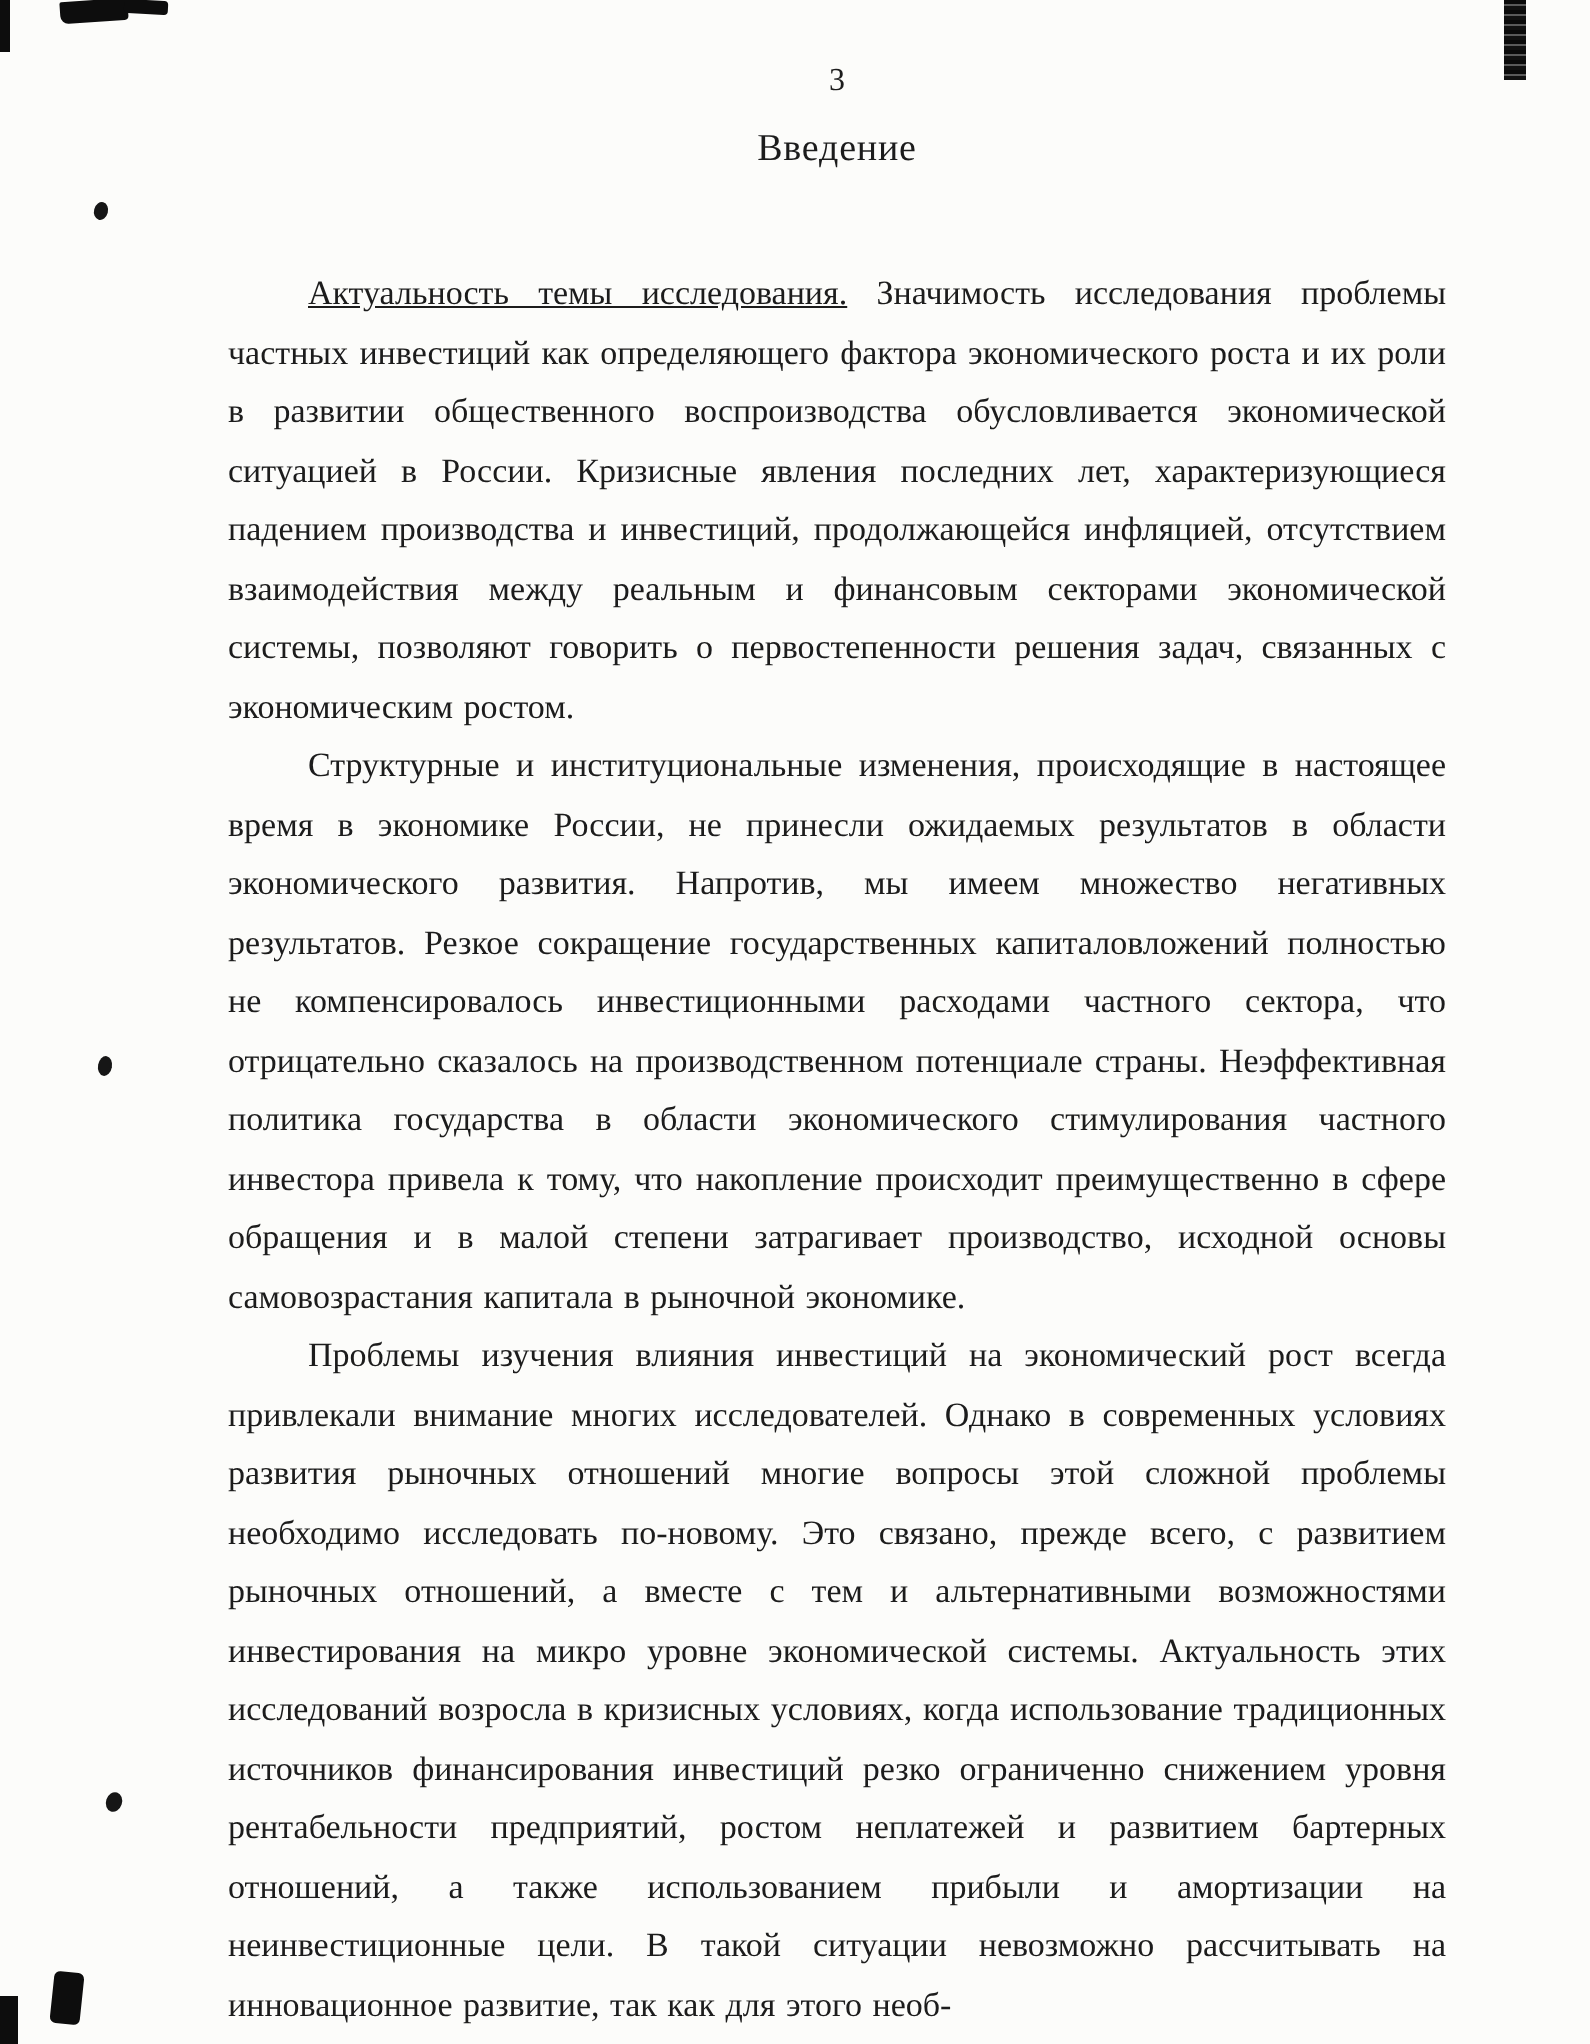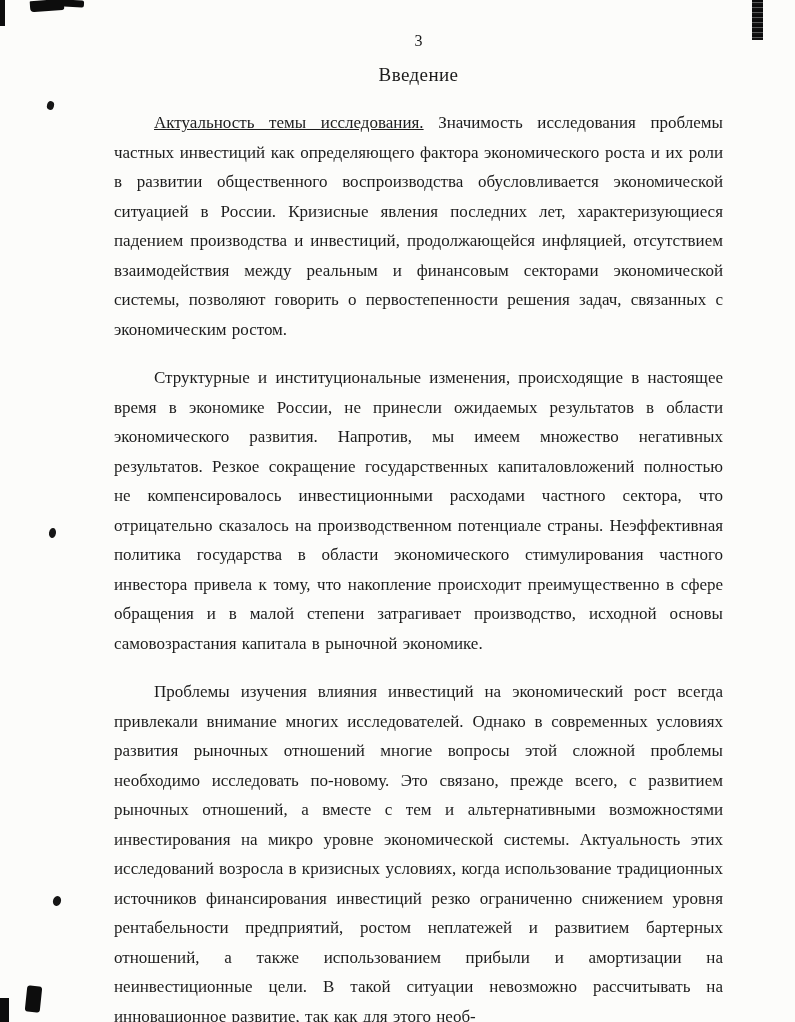--- a/index.html
+++ b/index.html
@@ -24,28 +24,27 @@
     right: 32px; top: 0; width: 11px; height: 40px;
     background: repeating-linear-gradient(180deg, #0a0a0a 0 2px, #5a5a5a 2px 3px, #111 3px 5px);
   }
   .speck { position: absolute; background: #161616; border-radius: 50%; }
   .speck-1 { left: 47px; top: 101px; width: 7px; height: 9px; transform: rotate(15deg); }
   .speck-2 { left: 49px; top: 528px; width: 7px; height: 10px; transform: rotate(10deg); }
   .speck-3 { left: 53px; top: 896px; width: 8px; height: 10px; transform: rotate(18deg); }
 
   .content { position: absolute; left: 114px; right: 72px; top: 32px; }
   .page-number { text-align: center; font-size: 16px; margin-bottom: 14px; }
-  .doc-title { text-align: center; font-size: 19px; font-weight: 400; letter-spacing: 0.4px; margin-bottom: 22px; }
+  .doc-title { text-align: center; font-size: 19px; font-weight: 400; letter-spacing: 0.4px; margin-bottom: 46px; }
   p.body-par {
     font-size: 17px;
     line-height: 29.5px;
     text-align: justify;
     text-indent: 40px;
     word-spacing: 1px;
-    margin-top: 19px;
   }
   .lead { text-decoration: underline; }
 </style>
 </head>
 <body>
 
 <div class="page">
 
   <div class="artifact art-top-left-1"></div>
   <div class="artifact art-top-left-2"></div>

